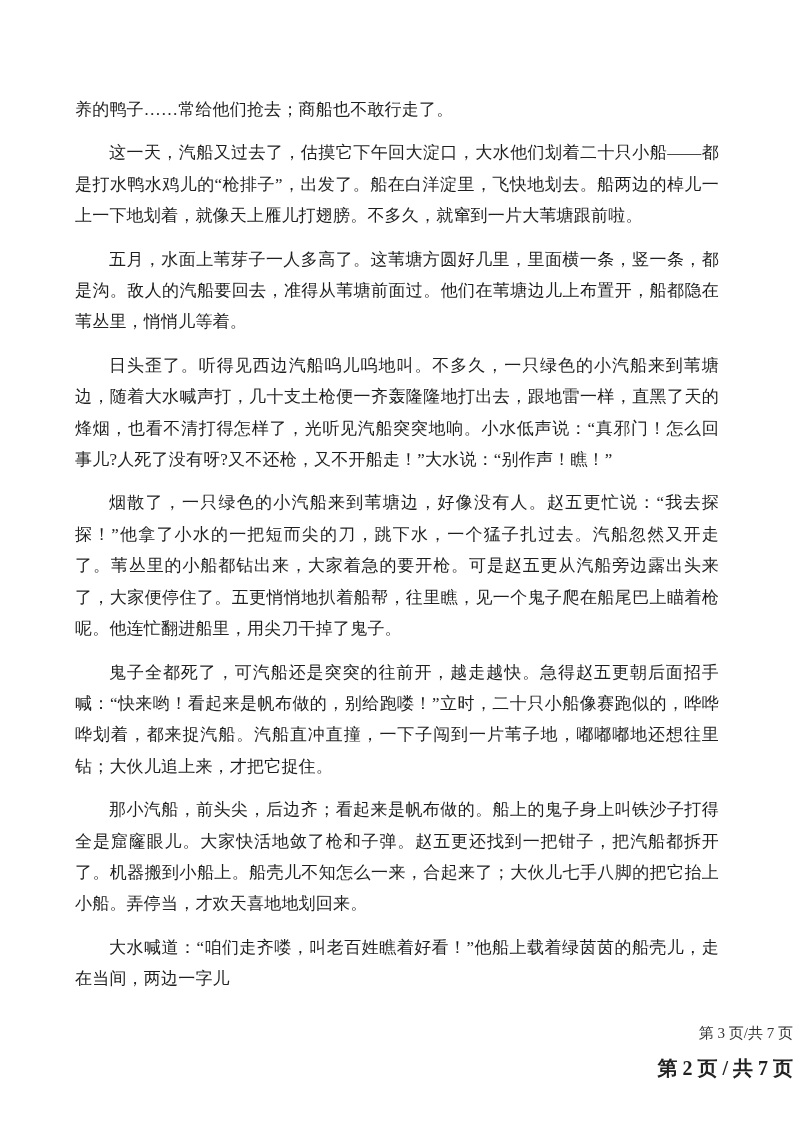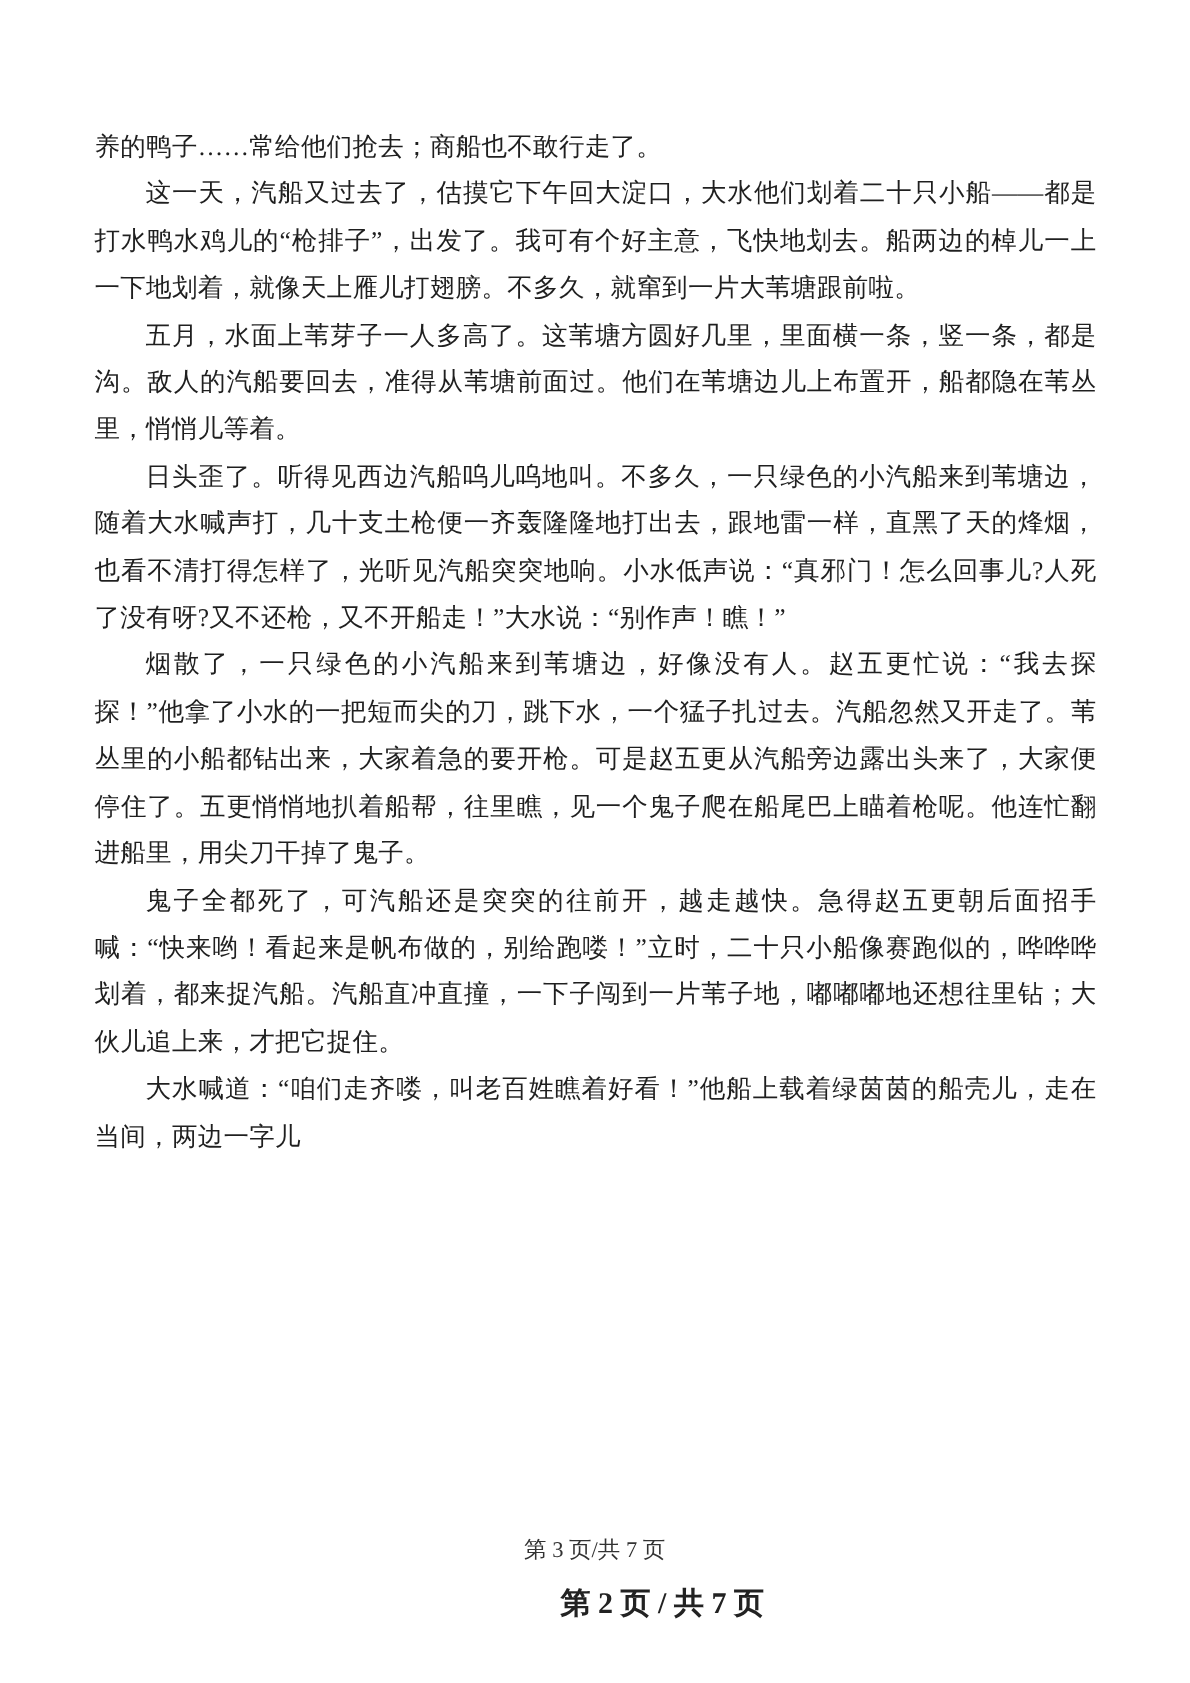--- a/index.html
+++ b/index.html
@@ -21,32 +21,32 @@
     top: 82px;
     width: 668px;
     color: #1f1f1f;
     font-size: 17px;
     line-height: 31.4px;
     text-align: justify;
     text-justify: inter-ideograph;
     letter-spacing: 0.2px;
   }
   .content p {
-    margin: 0;
+    margin: 12px;
     padding: 0;
     text-indent: 2em;
   }
   .content p.no-indent {
     text-indent: 0;
   }
   .footer-line {
     position: absolute;
     left: 0;
     width: 100%;
-    text-align: center;
+    text-align: right;
     color: #2b2b2b;
   }
   .footer-inner {
     top: 1024px;
     font-size: 15px;
     color: #333333;
   }
   .footer-outer {
     top: 1055px;
     font-size: 20px;
@@ -56,25 +56,26 @@
     box-sizing: border-box;
   }
 </style>
 </head>
 <body>
 
 <div class="page">
 
   <div class="content">
     <p class="no-indent">养的鸭子……常给他们抢去；商船也不敢行走了。</p>
-    <p>这一天，汽船又过去了，估摸它下午回大淀口，大水他们划着二十只小船——都是打水鸭水鸡儿的“枪排子”，出发了。我可有个好主意，飞快地划去。船两边的棹儿一上一下地划着，就像天上雁儿打翅膀。不多久，就窜到一片大苇塘跟前啦。</p>
+    <p>这一天，汽船又过去了，估摸它下午回大淀口，大水他们划着二十只小船——都是打水鸭水鸡儿的“枪排子”，出发了。船在白洋淀里，飞快地划去。船两边的棹儿一上一下地划着，就像天上雁儿打翅膀。不多久，就窜到一片大苇塘跟前啦。</p>
     <p>五月，水面上苇芽子一人多高了。这苇塘方圆好几里，里面横一条，竖一条，都是沟。敌人的汽船要回去，准得从苇塘前面过。他们在苇塘边儿上布置开，船都隐在苇丛里，悄悄儿等着。</p>
     <p>日头歪了。听得见西边汽船呜儿呜地叫。不多久，一只绿色的小汽船来到苇塘边，随着大水喊声打，几十支土枪便一齐轰隆隆地打出去，跟地雷一样，直黑了天的烽烟，也看不清打得怎样了，光听见汽船突突地响。小水低声说：“真邪门！怎么回事儿?人死了没有呀?又不还枪，又不开船走！”大水说：“别作声！瞧！”</p>
     <p>烟散了，一只绿色的小汽船来到苇塘边，好像没有人。赵五更忙说：“我去探探！”他拿了小水的一把短而尖的刀，跳下水，一个猛子扎过去。汽船忽然又开走了。苇丛里的小船都钻出来，大家着急的要开枪。可是赵五更从汽船旁边露出头来了，大家便停住了。五更悄悄地扒着船帮，往里瞧，见一个鬼子爬在船尾巴上瞄着枪呢。他连忙翻进船里，用尖刀干掉了鬼子。</p>
     <p>鬼子全都死了，可汽船还是突突的往前开，越走越快。急得赵五更朝后面招手喊：“快来哟！看起来是帆布做的，别给跑喽！”立时，二十只小船像赛跑似的，哗哗哗划着，都来捉汽船。汽船直冲直撞，一下子闯到一片苇子地，嘟嘟嘟地还想往里钻；大伙儿追上来，才把它捉住。</p>
+    <p>那小汽船，前头尖，后边齐；看起来是帆布做的。船上的鬼子身上叫铁沙子打得全是窟窿眼儿。大家快活地敛了枪和子弹。赵五更还找到一把钳子，把汽船都拆开了。机器搬到小船上。船壳儿不知怎么一来，合起来了；大伙儿七手八脚的把它抬上小船。弄停当，才欢天喜地地划回来。</p>
     <p>大水喊道：“咱们走齐喽，叫老百姓瞧着好看！”他船上载着绿茵茵的船壳儿，走在当间，两边一字儿</p>
   </div>
 
   <div class="footer-line footer-inner">第 3 页/共 7 页</div>
 
   <div class="footer-line footer-outer">第 2 页 / 共 7 页</div>
 
 </div>
 
 </body></html>

